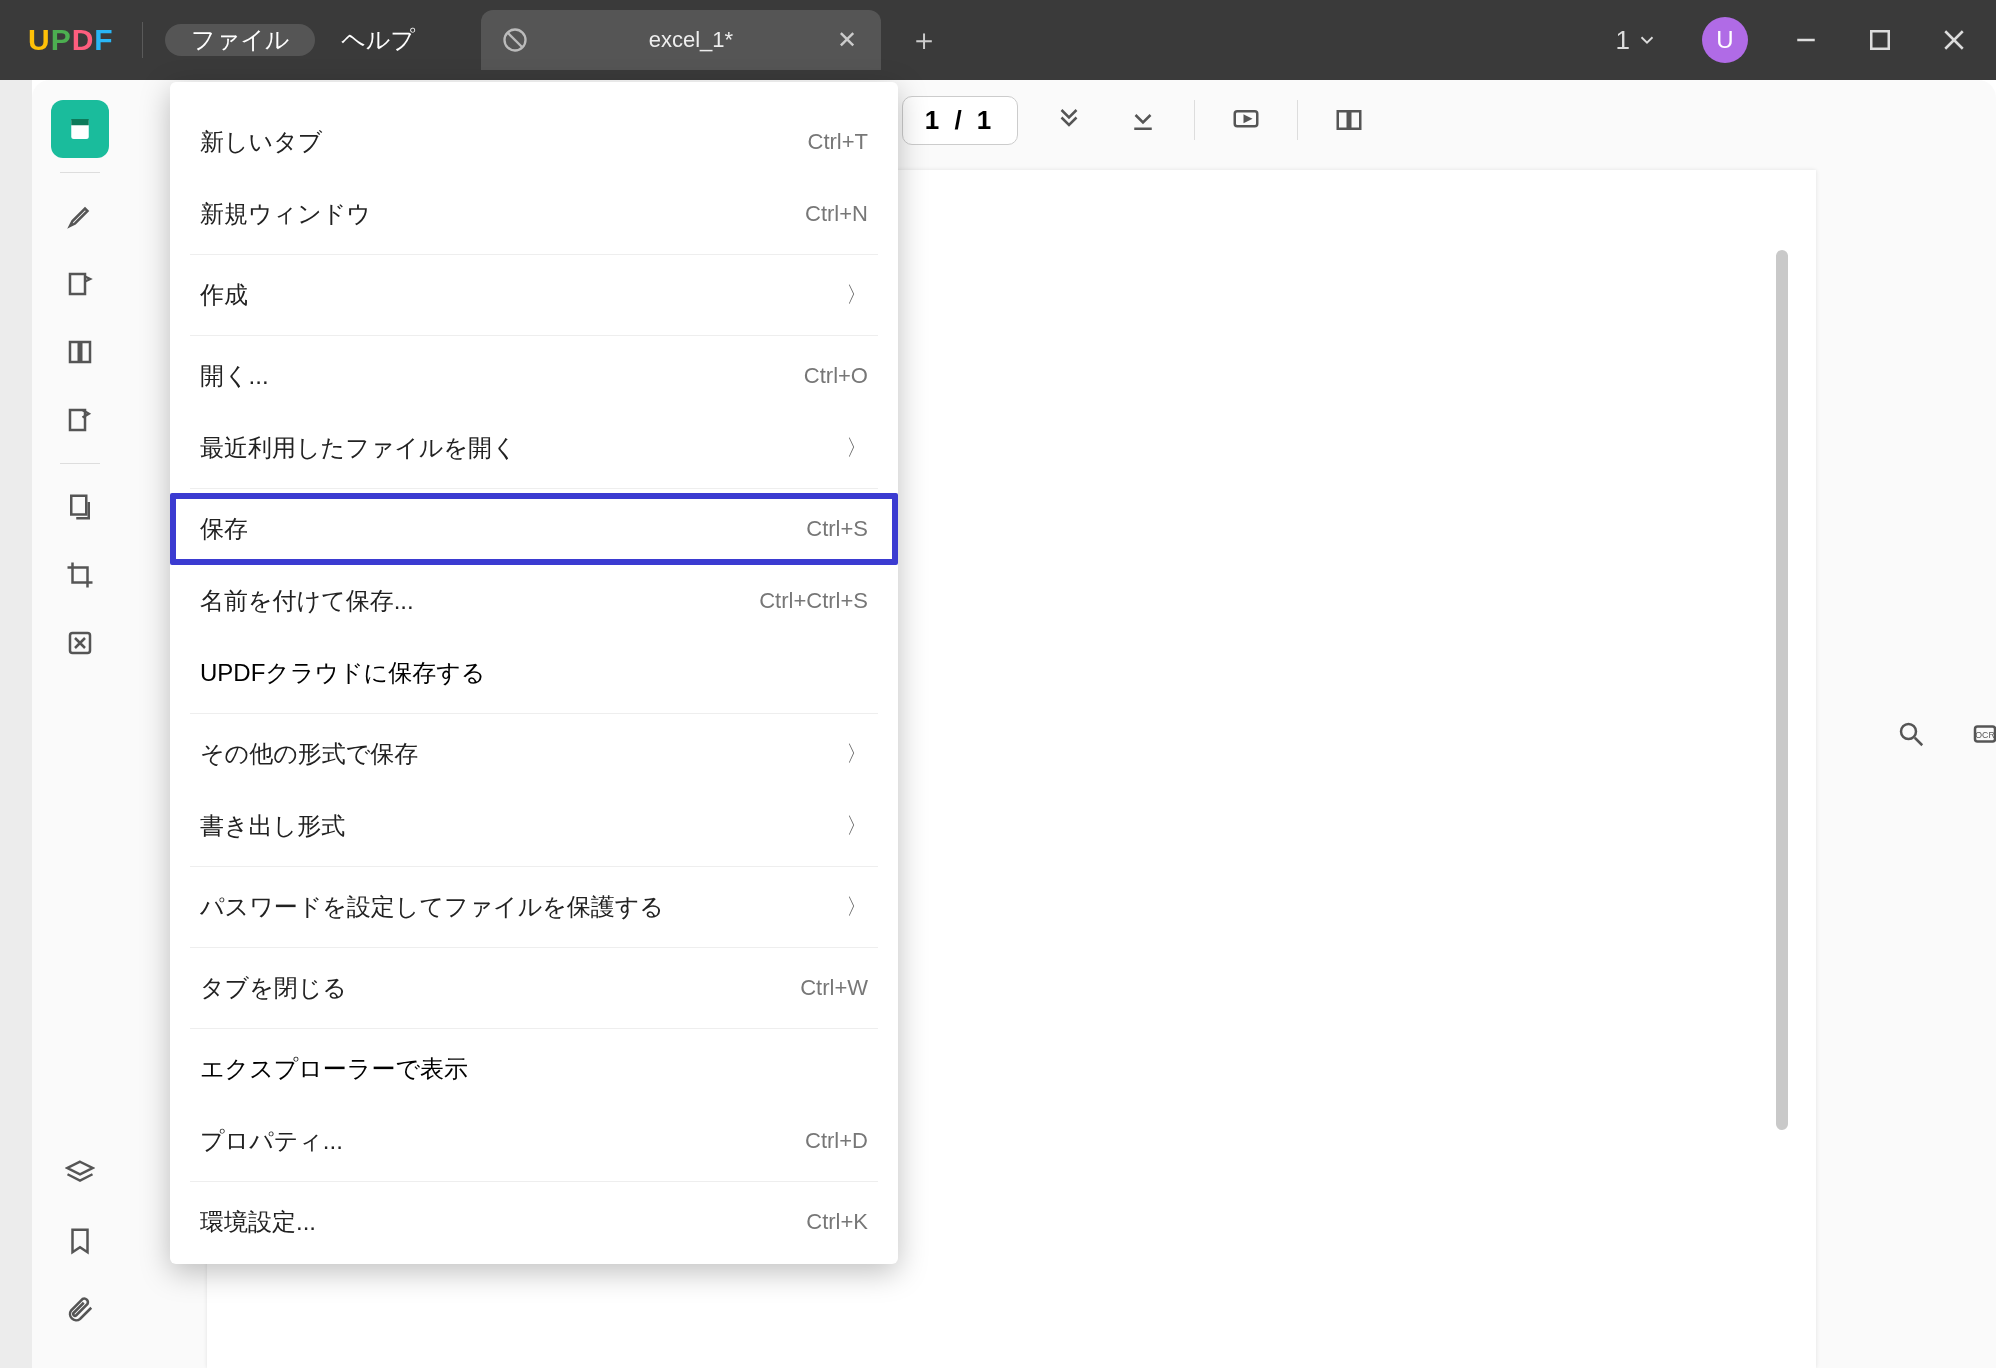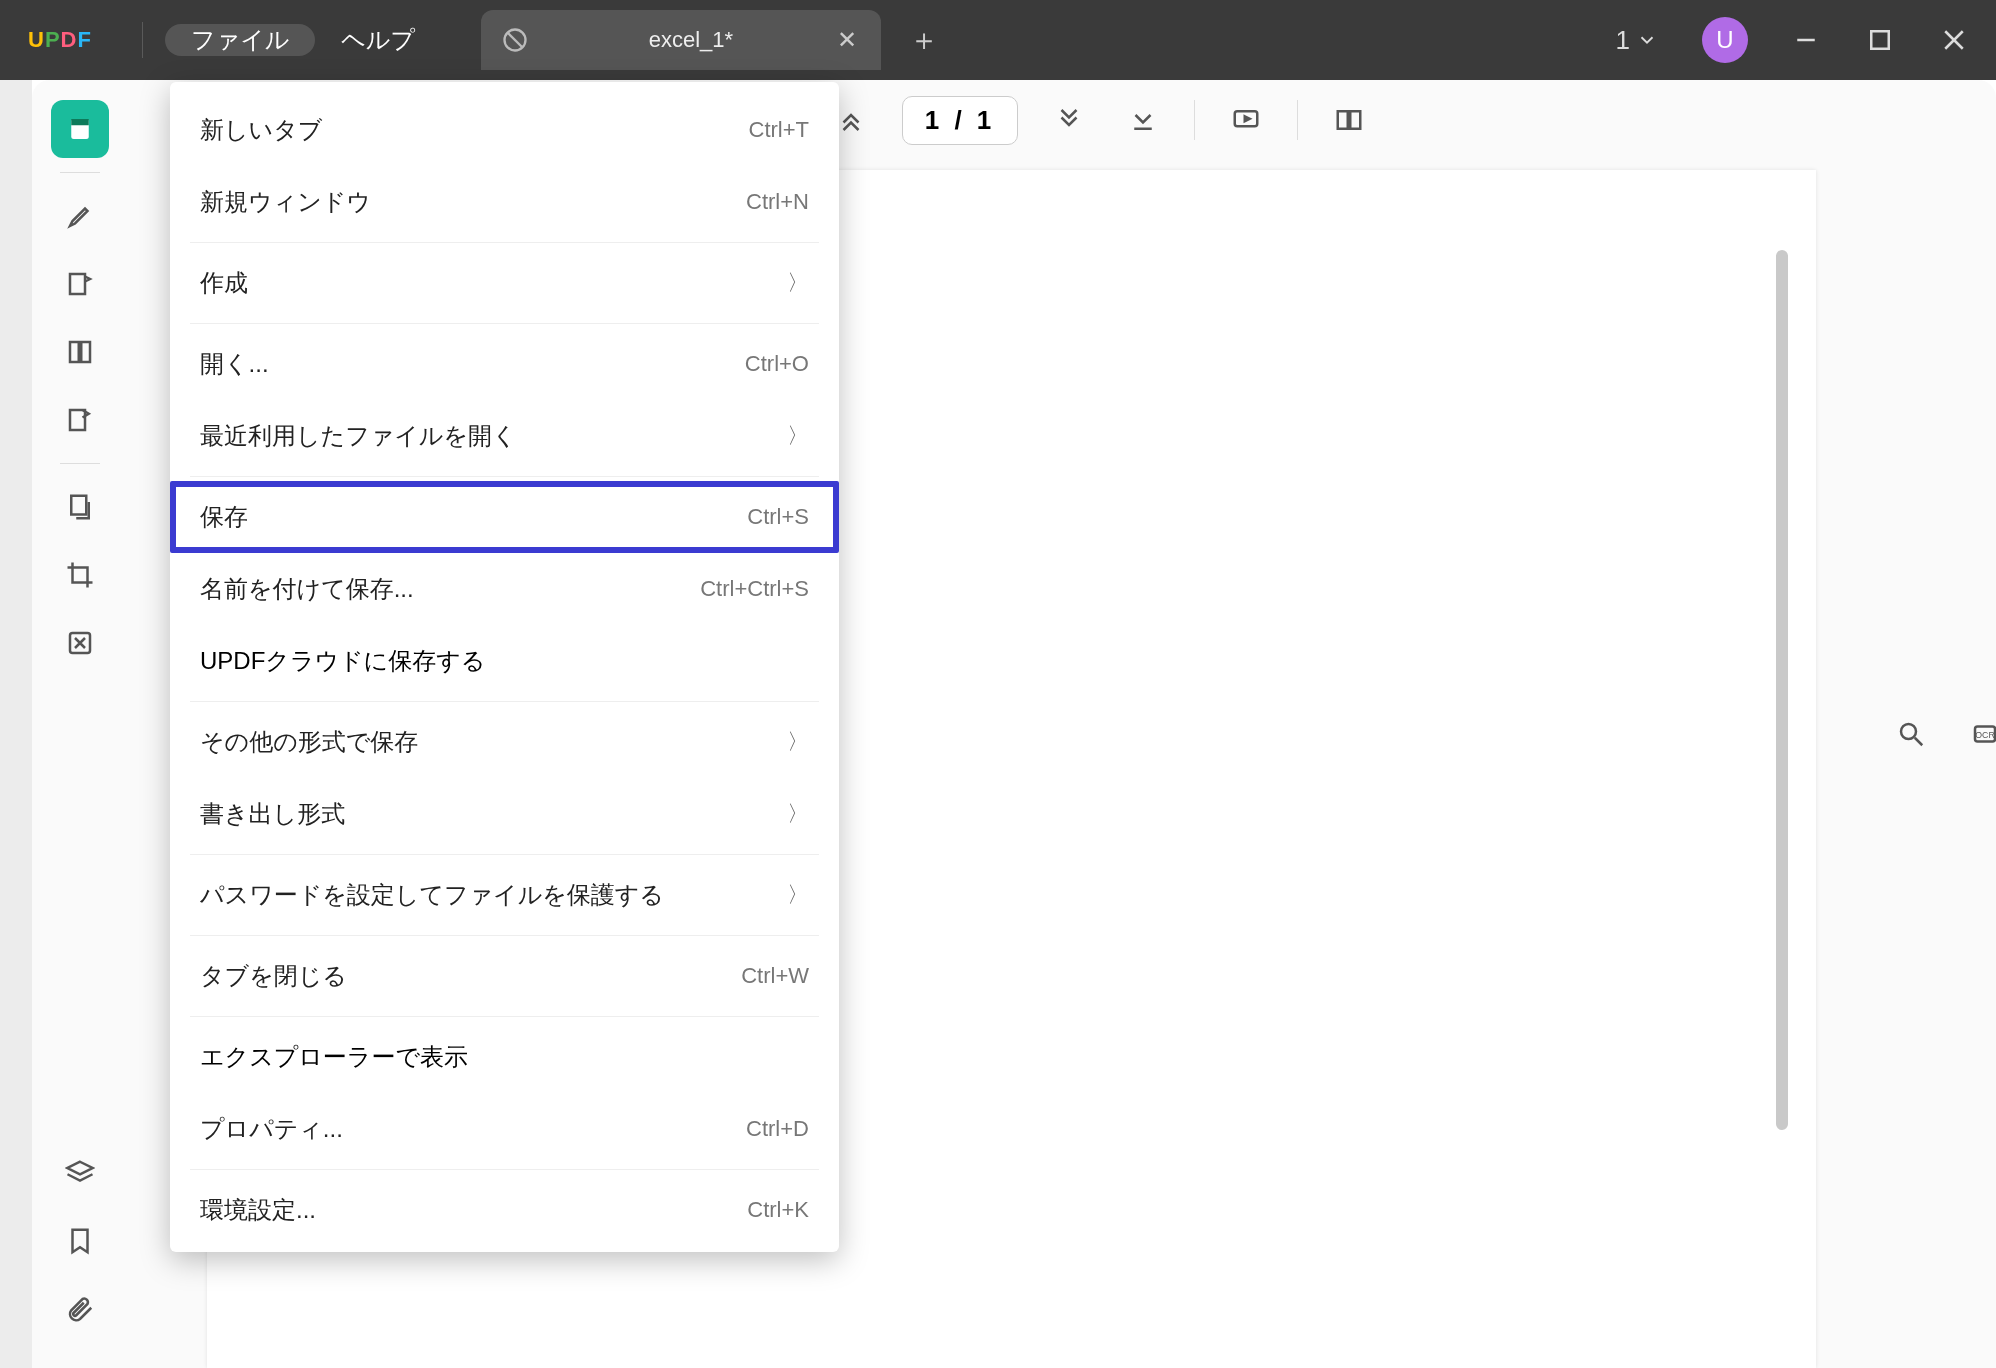--- a/index.html
+++ b/index.html
@@ -1,20 +1,20 @@
 <!DOCTYPE html>
 <html><head>
 <meta charset="utf-8">
 <style>
   * { margin:0; padding:0; box-sizing:border-box; font-family:"Yu Gothic","Meiryo",sans-serif; }
   html,body{width:1996px;height:1368px;overflow:hidden;background:#fff;}
   
   
   .titlebar{height:80px;background:#3a3a3a;display:flex;align-items:center;color:#fff;position:relative;}
-  .logo{width:120px;padding-left:28px;font-weight:800;font-size:22px;letter-spacing:1px;}
+  .logo{width:120px;padding-left:28px;font-weight:800;font-size:30px;letter-spacing:1px;}
   .logo span:nth-child(1){color:#ffc107;}
   .logo span:nth-child(2){color:#4caf50;}
   .logo span:nth-child(3){color:#ff5e7e;}
   .logo span:nth-child(4){color:#29b6f6;}
   .titlebar-sep{width:1px;height:36px;background:#5a5a5a;margin:0 22px;}
   .menu-btn{padding:0 26px;font-size:24px;border-radius:19px;cursor:pointer;}
   .menu-btn.active{background:#555;}
   .tabbar{display:flex;align-items:center;margin-left:40px;height:81px;}
   .tab{display:flex;align-items:center;height:60px;background:#555;border-radius:12px 12px 0 0;min-width:400px;padding:0 20px;position:relative;}
   .tab-icon{width:28px;height:28px;margin-right:20px;display:flex;align-items:center;justify-content:center;color:#bbb;}
@@ -41,21 +41,21 @@
   .tb-sep{width:1px;height:40px;background:#ddd;}
   .page-box{background:#fff;border:1px solid #ccc;border-radius:10px;padding:8px 22px;font-size:26px;letter-spacing:4px;font-weight:bold;}
   .doc-canvas{position:absolute;top:90px;left:80px;right:80px;bottom:0;background:#fff;box-shadow:0 0 4px rgba(0,0,0,.1);}
   
   .right-sidebar{width:100px;background:#fafafa;border-radius:0 18px 0 0;display:flex;align-items:center;padding-top:20px;gap:22px;}
   .vscroll{position:absolute;right:108px;top:170px;width:12px;height:880px;background:#c9c9c9;border-radius:6px;}
   
   .dot-indicator{position:absolute;left:22px;top:122px;width:10px;height:10px;border-radius:50%;background:#8e5bd6;}
   
   
-  .dropdown{position:absolute;top:82px;left:170px;width:669px;background:#fff;border-radius:6px;box-shadow:0 8px 30px rgba(0,0,0,.25);padding:12px 0 6px;z-index:100;}
+  .dropdown{position:absolute;top:82px;left:170px;width:728px;background:#fff;border-radius:6px;box-shadow:0 8px 30px rgba(0,0,0,.25);padding:24px 0 6px;z-index:100;}
   .dd-item{display:flex;align-items:center;height:72px;padding:0 30px;font-size:24px;color:#222;cursor:pointer;position:relative;}
   .dd-item.disabled{color:#000000;cursor:default;}
   .dd-item .shortcut{margin-left:auto;color:#777;font-size:22px;}
   .dd-item .chev{margin-left:auto;color:#666;font-size:22px;}
   .dd-sep{height:1px;background:#eee;margin:4px 20px;}
   .dd-item.highlight{outline:6px solid #3b3bd1;outline-offset:-6px;border-radius:2px;}
   
   svg{width:30px;height:30px;stroke:currentColor;fill:none;stroke-width:2;}
 </style>
 </head>

